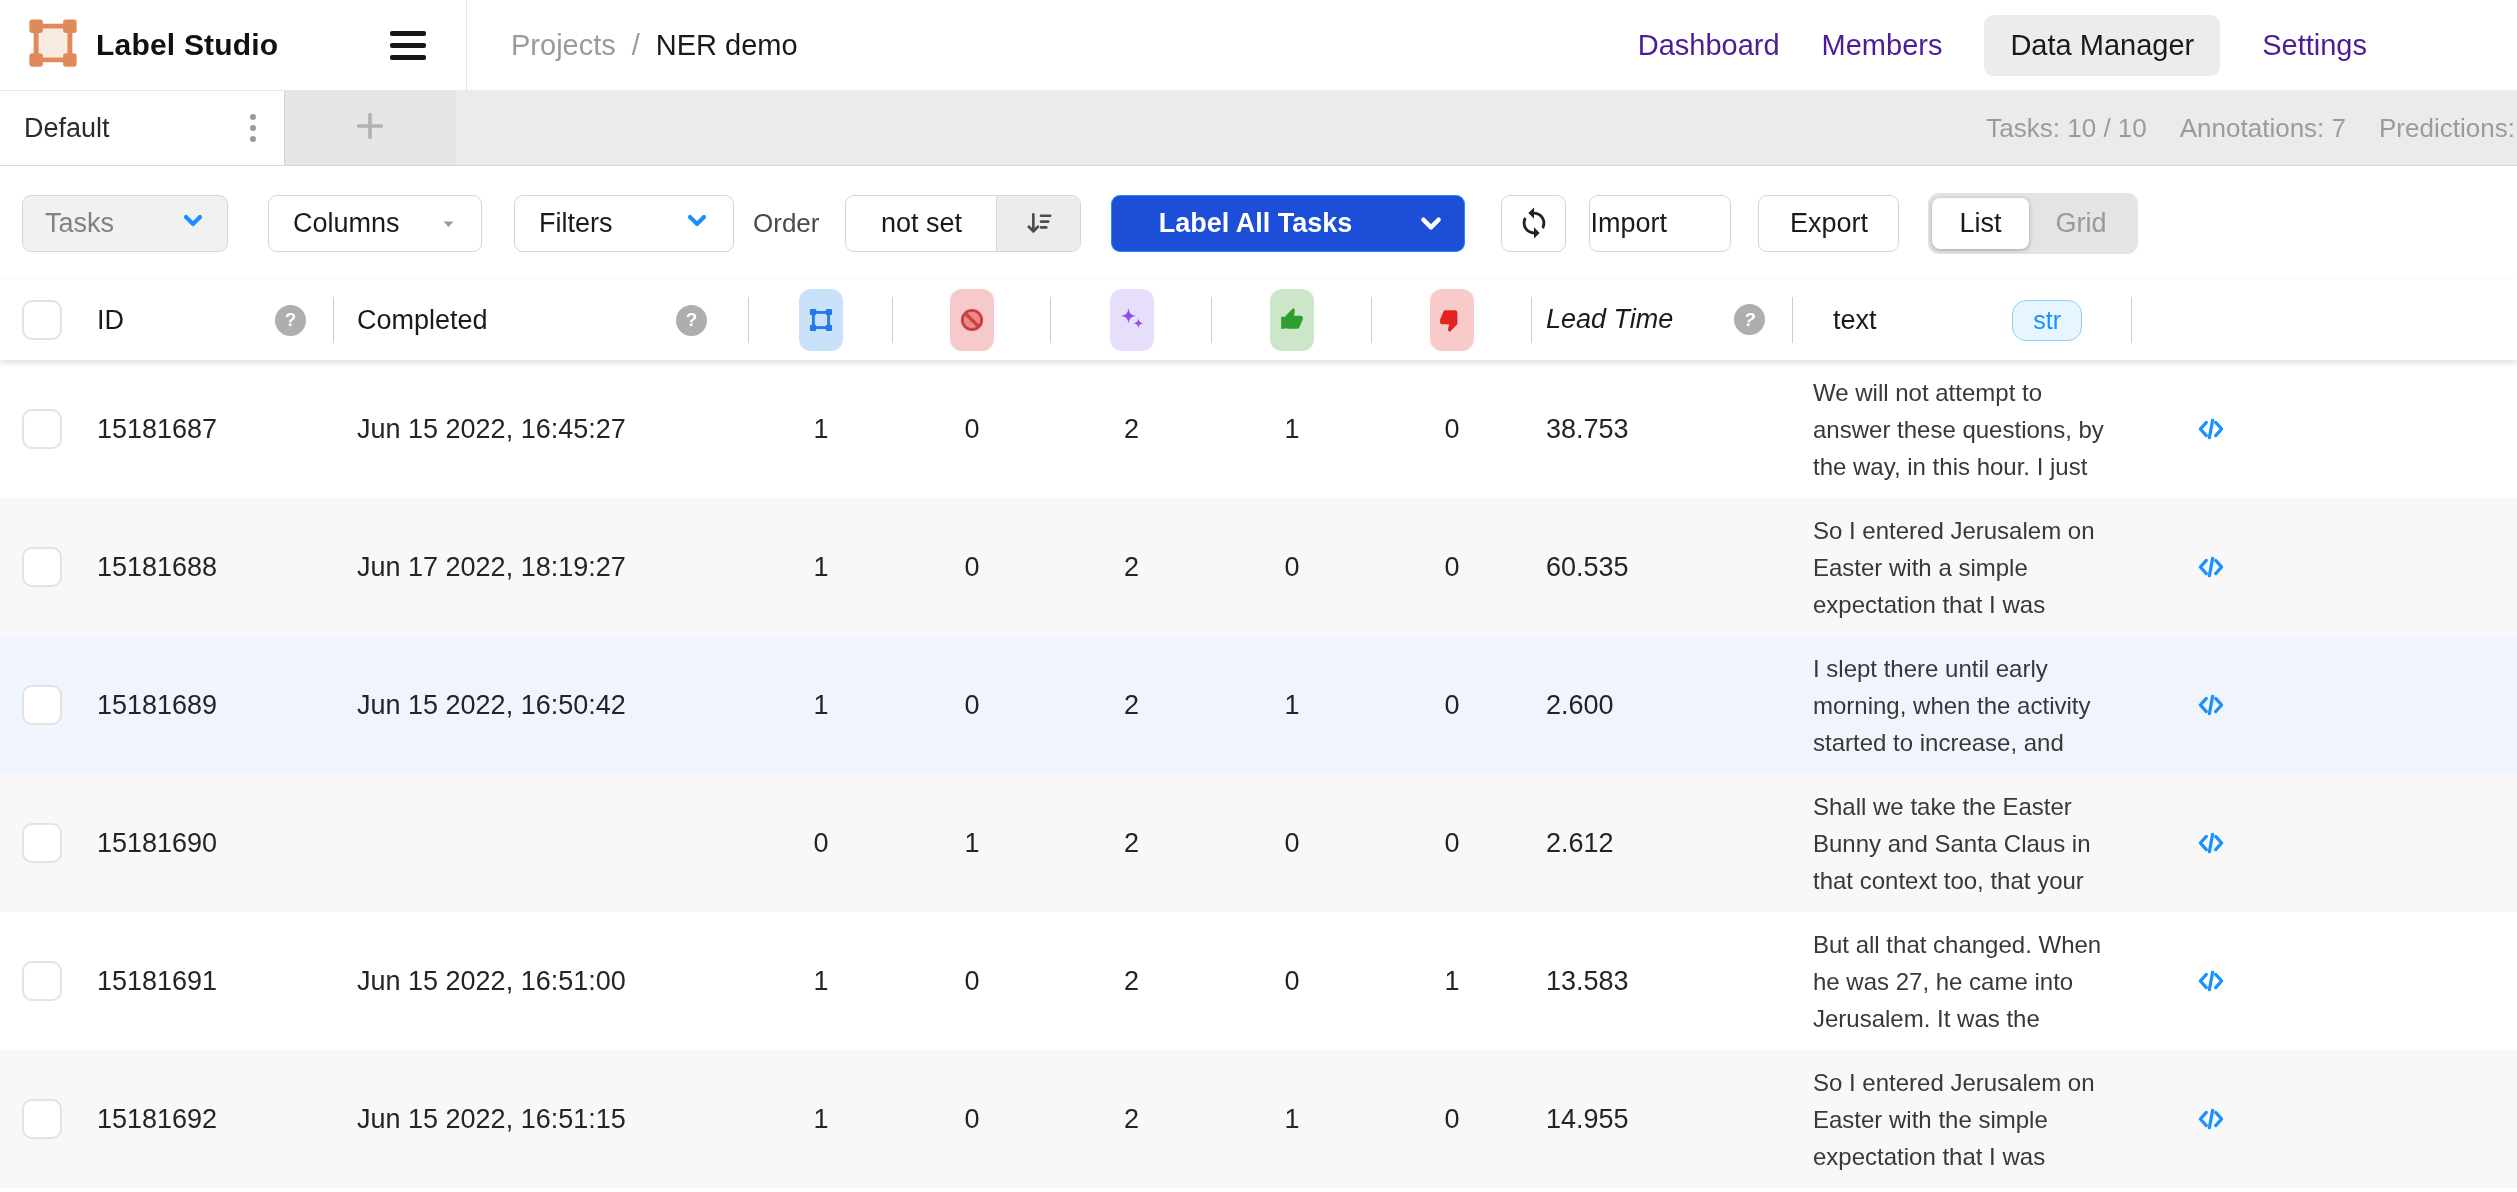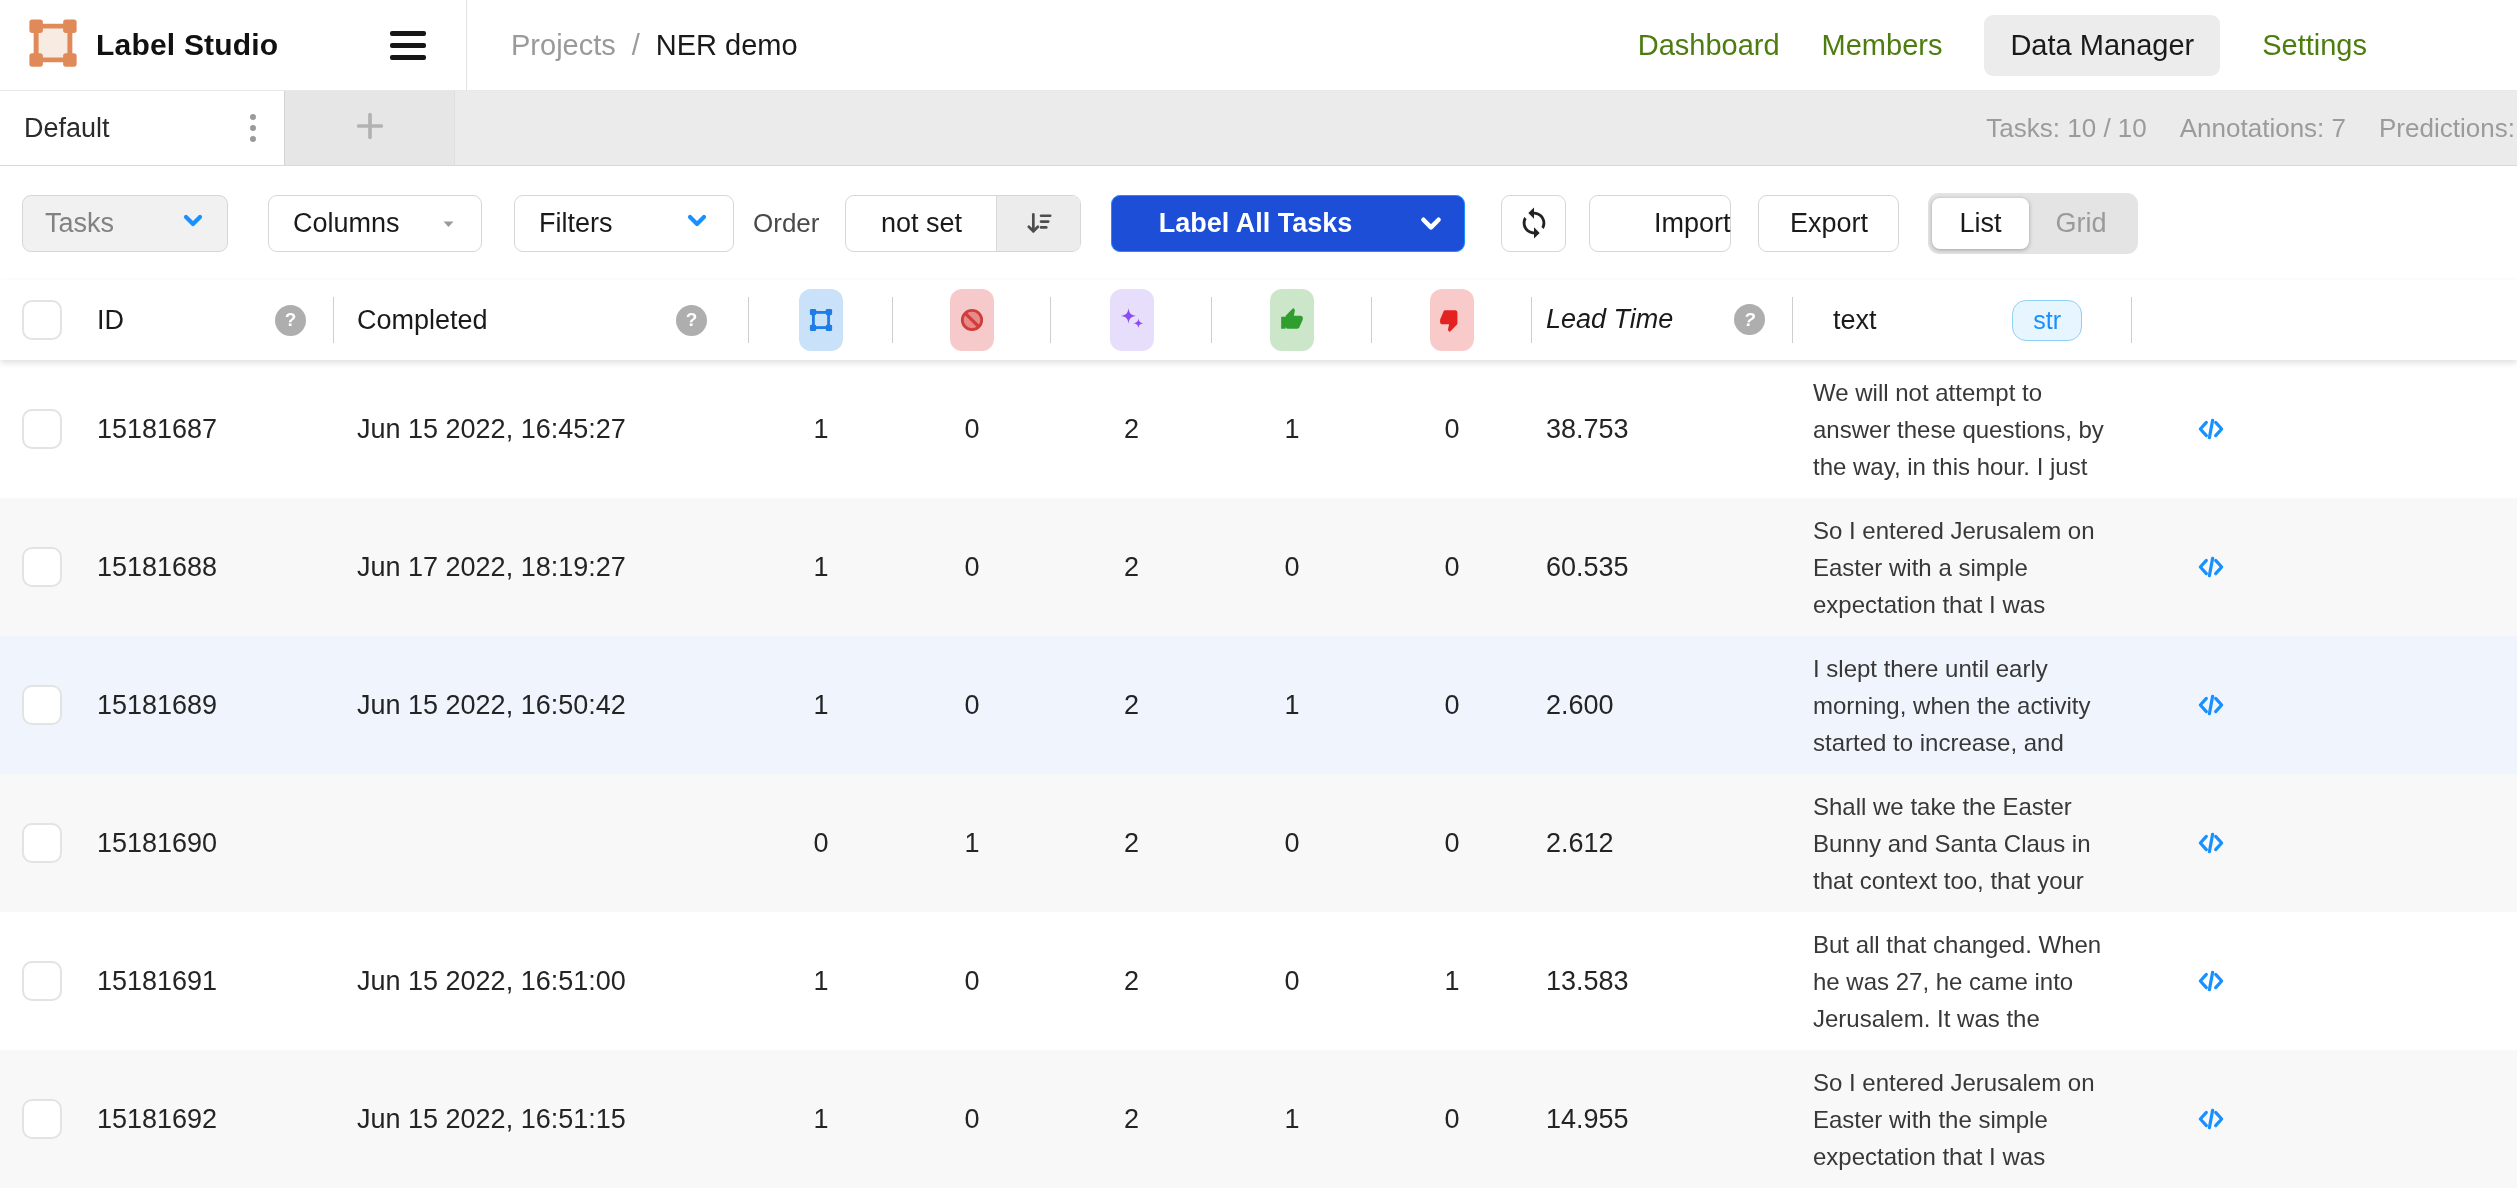--- a/index.html
+++ b/index.html
@@ -12,21 +12,21 @@
   .brand-zone { width:467px; height:100%; display:flex; align-items:center;
                 border-right:1px solid #e2e2e2; padding-left:26px; }
   .brand-name { font-size:30px; font-weight:bold; color:#111; margin-left:16px; letter-spacing:.2px; }
   .hamburger { margin-left:auto; margin-right:40px; display:flex; flex-direction:column; gap:7px; cursor:pointer; }
   .hamburger span { display:block; width:36px; height:5px; background:#161616; border-radius:2px; }
   .breadcrumb { margin-left:44px; font-size:29px; display:flex; gap:16px; align-items:center; }
   .bc-parent { color:#9a9a9a; }
   .bc-sep    { color:#9a9a9a; }
   .bc-current{ color:#1a1a1a; }
   .top-nav { margin-left:auto; display:flex; align-items:center; gap:42px; padding-right:150px; font-size:29px; }
-  .nav-item { color:#4d7c0f; cursor:pointer; padding:14px 0; }
+  .nav-item { color:#4c1d95; cursor:pointer; padding:14px 0; }
   .nav-item.active { color:#1a1a1a; background:#ececec; border-radius:9px; padding:14px 26px; }
 
   
   .tabbar { height:75px; background:#ebebeb; border-bottom:1px solid #d9d9d9;
             display:flex; align-items:stretch; overflow:hidden; }
   .tab-active { width:285px; background:#fff; display:flex; align-items:center;
                 justify-content:space-between; padding:0 22px 0 24px; border-right:1px solid #d4d4d4; }
   .tab-label { font-size:27px; color:#2a2a2a; }
   .kebab { display:flex; flex-direction:column; gap:5px; padding:6px; cursor:pointer; }
   .kebab i { width:6px; height:6px; border-radius:50%; background:#9a9a9a; }
@@ -49,21 +49,21 @@
                  display:flex; align-items:center; justify-content:center; }
   .btn-review { width:354px; margin-left:27px; padding:0; overflow:hidden; font-weight:bold; }
   .review-text { flex:1; text-align:center; }
   .review-chev { width:70px; height:100%; border-left:1px solid #e2e2e2;
                  display:flex; align-items:center; justify-content:center; }
   .btn-label-all { width:354px; margin-left:30px; background:#1d4ed8; border-color:#1890ff;
                    color:#fff; font-weight:bold; padding:0; overflow:hidden; }
   .label-text { flex:1; text-align:center; }
   .label-chev { width:66px; height:100%; display:flex; align-items:center; justify-content:center; }
   .btn-refresh { width:65px; margin-left:36px; justify-content:center; }
-  .btn-import { width:142px; margin-left:23px; justify-content:flex-end; }
+  .btn-import { width:142px; margin-left:23px; justify-content:flex-start; }
   .btn-export { width:141px; margin-left:27px; justify-content:center; }
   .view-toggle { margin-left:29px; height:61px; background:#e4e4e4; border-radius:11px;
                  display:flex; align-items:center; padding:4px; }
   .seg { font-size:27px; padding:10px 27px; border-radius:8px; cursor:pointer; }
   .seg.active { background:#fff; color:#1a1a1a; box-shadow:0 1px 4px rgba(0,0,0,.3); }
   .seg.inactive { color:#9a9a9a; }
 
   
   .trow { display:grid;
           grid-template-columns:85px 249px 415px 144px 158px 161px 160px 160px 261px 339px 158px 1fr;

